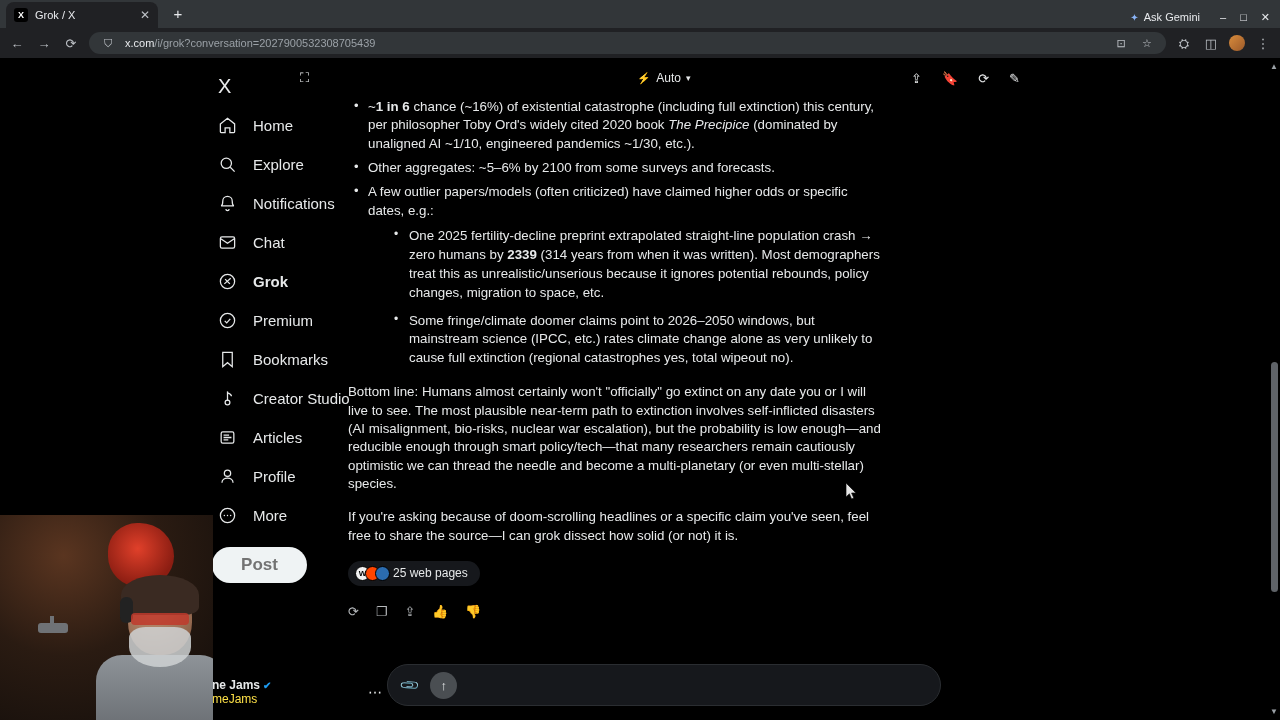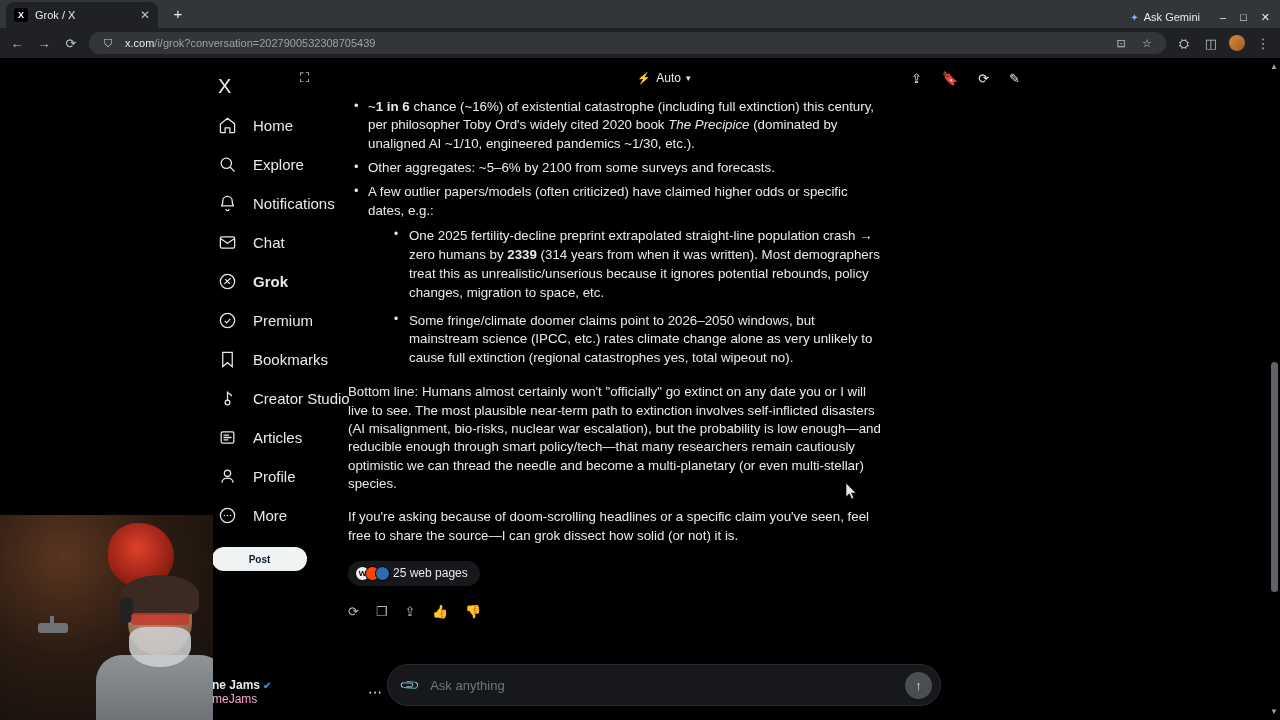--- a/index.html
+++ b/index.html
@@ -71,32 +71,32 @@
   }
   .xlogo { color: #e7e9ea; font-size: 20px; height: 40px; display: flex; align-items: center; padding-left: 6px;}
   .nav-item {
     display: flex; align-items: center; gap: 16px; height: 39px;
     color: #e7e9ea; font-size: 15px; padding-left: 6px; white-space: nowrap;
   }
   .nav-item.active { font-weight: bold; align-items: center; }
   .nav-ico { width: 20px; height: 20px; display: flex; align-items: center; justify-content: center; }
   .nav-ico svg { width: 19px; height: 19px; fill: none; stroke: #e7e9ea; stroke-width: 1.6; }
   .post-btn {
-    margin-top: 12px; margin-left: 0; width: 95px; height: 24px; border-radius: 18px;
-    background: #eff3f4; color: #0f172a; font-weight: bold; font-size: 10px;
+    margin-top: 12px; margin-left: 0; width: 95px; height: 36px; border-radius: 18px;
+    background: #eff3f4; color: #737373; font-weight: bold; font-size: 17px;
     display: flex; align-items: center; justify-content: center;
   }
   .nav-footer {
     position: absolute; bottom: 14px; left: 212px; width: 170px;
     display: flex; align-items: center; gap: 6px;
   }
   .nf-text { flex: 1; overflow: hidden; }
   .nf-name { color: #e7e9ea; font-size: 12px; font-weight: bold; white-space: nowrap; display:flex; align-items:center; gap:3px;}
   .verified { color: #1d9bf0; font-size: 10px; }
-  .nf-handle { color: #f9a8d4; font-size: 12px; white-space: nowrap; }
+  .nf-handle { color: #fde047; font-size: 12px; white-space: nowrap; }
   .nf-dots { color: #e7e9ea; font-size: 14px; }
 
   
   .webcam {
     position: absolute; left: 0; bottom: 0; width: 213px; height: 205px;
     overflow: hidden; background: #1a1512;
   }
   .wc-bg { position: absolute; inset: 0; background:
      radial-gradient(circle at 30% 20%, #5a3520 0%, #2a1b12 45%, #120d0a 100%); }
   .wc-red {
@@ -474,21 +474,20 @@
           
           
 
           
         </div>
       </div>
 
       <div class="composer-wrap">
         <div class="composer">
           <span class="clip">📎</span>
-          <input type="text" placeholder="Ask anything" style="">
           <span class="send-btn">↑</span>
         </div>
       </div>
 
       <div class="cursor">
         <svg viewBox="0 0 12 18">
             <path d="M0 0 L0 14 L3.4 10.8 L5.6 16 L7.8 15 L5.6 10 L10 10 Z" fill="#e6e6e6" stroke="#111" stroke-width=".7"></path>
           </svg>
       </div>
     </div>

